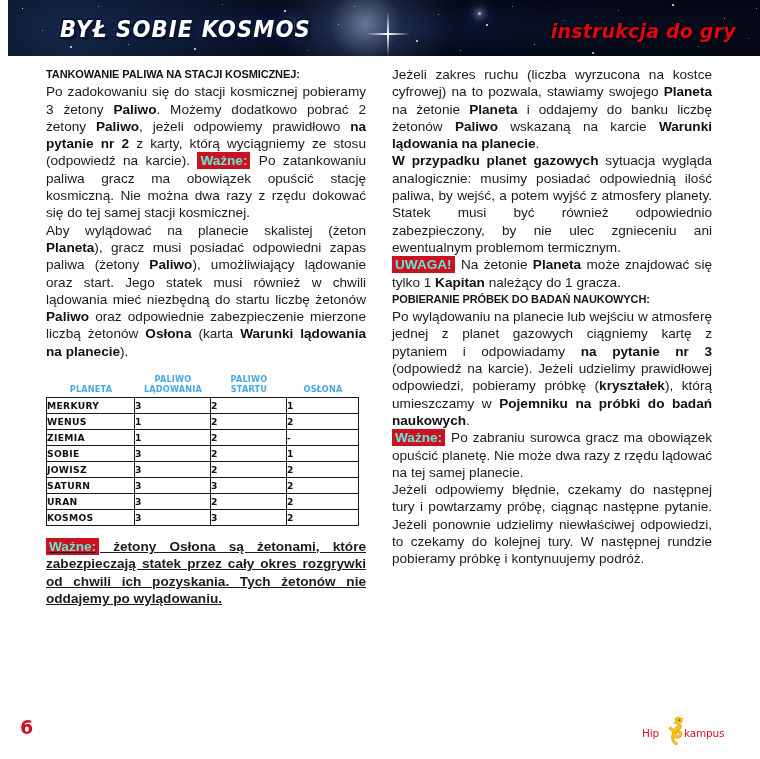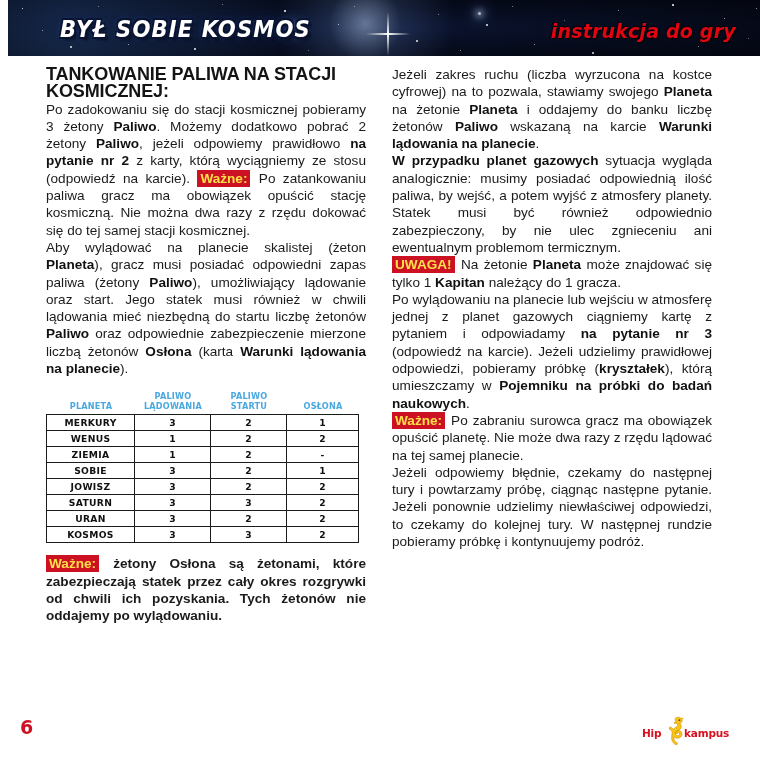--- a/index.html
+++ b/index.html
@@ -79,38 +79,38 @@
     line-height: 17.3px;
     color: #1b1b1b;
     text-align: justify;
     -webkit-hyphens: none; hyphens: none;
   }
   #col-left  { left: 46px; }
   #col-right { left: 392px; }
 
   .sec-head {
     font-weight: bold;
-    font-size: 18px;
+    font-size: 11px;
     line-height: 17.3px;
     letter-spacing: -0.1px;
     color: #141414;
     text-align: left;
     margin: 0 0 0 0;
   }
   p.body {
     margin: 0;
     text-align: justify;
     text-justify: inter-word;
   }
-  p.gap { margin-top: 15px; }
+  p.gap { margin-top: 15px; text-decoration: underline; }
   b, strong { font-weight: bold; color: #111111; }
 
   .hl {
     background: #cc1122;
-    color: #fde047;
+    color: #5eead4;
     font-weight: bold;
     padding: 1px 3px 1px 3px;
     margin-right: 1px;
     white-space: nowrap;
     box-decoration-break: clone;
     -webkit-box-decoration-break: clone;
   }
   p.allbold { font-weight: bold; }
 
   
@@ -133,21 +133,21 @@
     padding: 0 0 3px 0;
     border: none;
     vertical-align: bottom;
     text-align: center;
     transform: scaleX(0.95);
   }
   table#planet-table td {
     border: 1.4px solid #1b1b1b;
     font-size: 9.2px;
     font-weight: bold;
-    text-align: center;
+    text-align: left;
     color: #111111;
     height: 15px;
     line-height: 15px;
     padding: 0;
     letter-spacing: 0.1px;
   }
   table#planet-table td.planet-name { letter-spacing: 0.3px; }
   col.c1 { width: 88px; }
   col.c2 { width: 76px; }
   col.c3 { width: 76px; }
@@ -160,21 +160,21 @@
     font-size: 19px; font-weight: bold;
     color: #cc1122;
   }
   #brand-logo {
     position: absolute; right: 22px; top: 712px;
     width: 96px; height: 40px;
   }
   #brand-logo .brand-text {
     position: absolute; top: 15px;
     font-family: "DejaVu Sans", sans-serif;
-    font-size: 10.5px; font-weight: bold;
+    font-size: 10.5px; font-weight: normal;
     color: #d81020;
     letter-spacing: -0.2px;
   }
   #brand-logo .brand-left  { left: 0px; }
   #brand-logo .brand-right { left: 42px; }
   #seahorse { position: absolute; left: 24px; top: 2px; }
 </style>
 </head>
 <body>
 
@@ -312,20 +312,21 @@
   </div>
 
   <div class="column" id="col-right">
 
     <p class="body"><span>Jeżeli zakres ruchu (liczba wyrzucona na kostce cyfrowej) na to pozwala, stawiamy swojego </span><b>Planeta</b><span> na żetonie </span><b>Planeta</b><span> i oddajemy do banku liczbę żetonów </span><b>Paliwo</b><span> wskazaną na karcie </span><b>Warunki lądowania na planecie</b><span>.</span></p>
 
     <p class="body"><b>W przypadku planet gazowych</b><span> sytuacja wygląda analogicznie: musimy posiadać odpowiednią ilość paliwa, by wejść, a potem wyjść z atmosfery planety. Statek musi być również odpowiednio zabezpieczony, by nie ulec zgnieceniu ani ewentualnym problemom termicznym.</span></p>
 
     <p class="body"><span class="hl">UWAGA!</span><span> Na żetonie </span><b>Planeta</b><span> może znajdować się tylko 1 </span><b>Kapitan</b><span> należący do 1 gracza.</span></p>
 
+    <div class="sec-head gap">POBIERANIE PRÓBEK DO BADAŃ NAUKOWYCH:</div>
 
     <p class="body"><span>Po wylądowaniu na planecie lub wejściu w atmosferę jednej z planet gazowych ciągniemy kartę z pytaniem i odpowiadamy </span><b>na pytanie nr 3</b><span> (odpowiedź na karcie). Jeżeli udzielimy prawidłowej odpowiedzi, pobieramy próbkę (</span><b>kryształek</b><span>), którą umieszczamy w </span><b>Pojemniku na próbki do badań naukowych</b><span>.</span></p>
 
     <p class="body"><span class="hl">Ważne:</span><span> Po zabraniu surowca gracz ma obowiązek opuścić planetę. Nie może dwa razy z rzędu lądować na tej samej planecie.</span></p>
 
     <p class="body">Jeżeli odpowiemy błędnie, czekamy do następnej tury i powtarzamy próbę, ciągnąc następne pytanie. Jeżeli ponownie udzielimy niewłaściwej odpowiedzi, to czekamy do kolejnej tury. W następnej rundzie pobieramy próbkę i kontynuujemy podróż.</p>
   </div>
 
   <div id="page-number">6</div>
 

